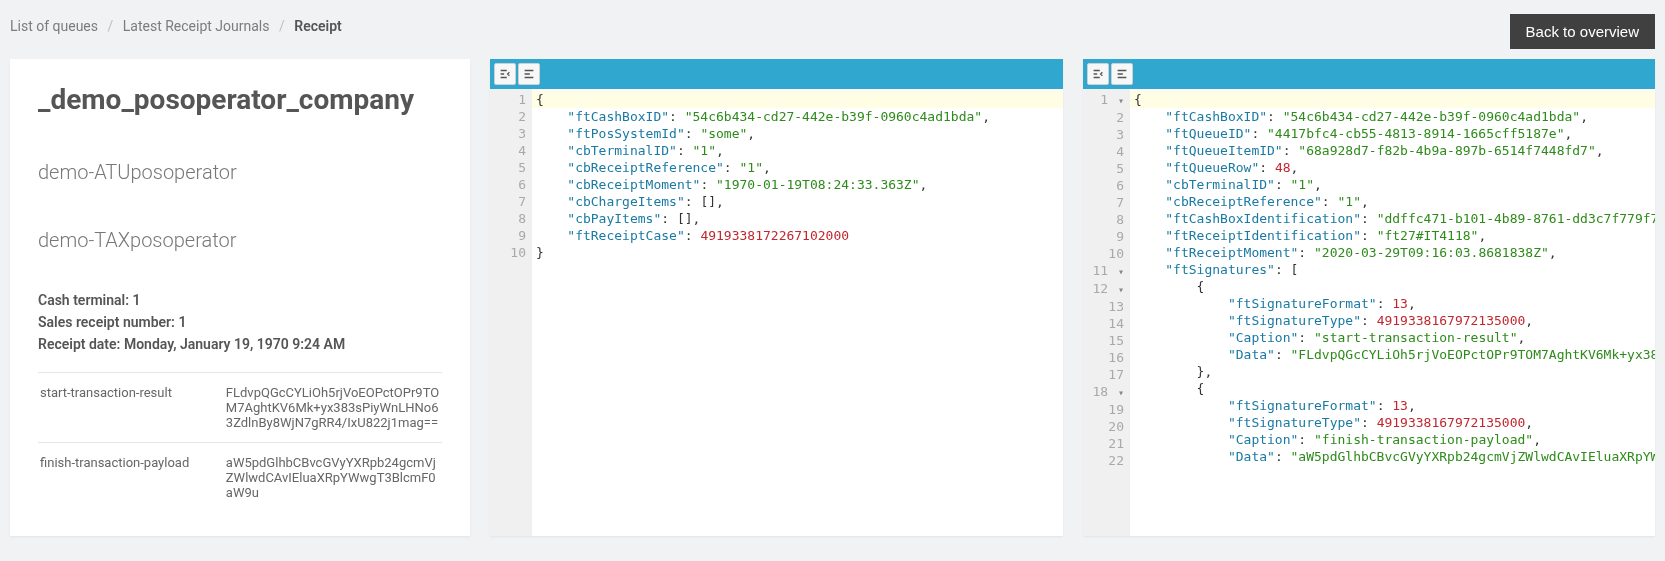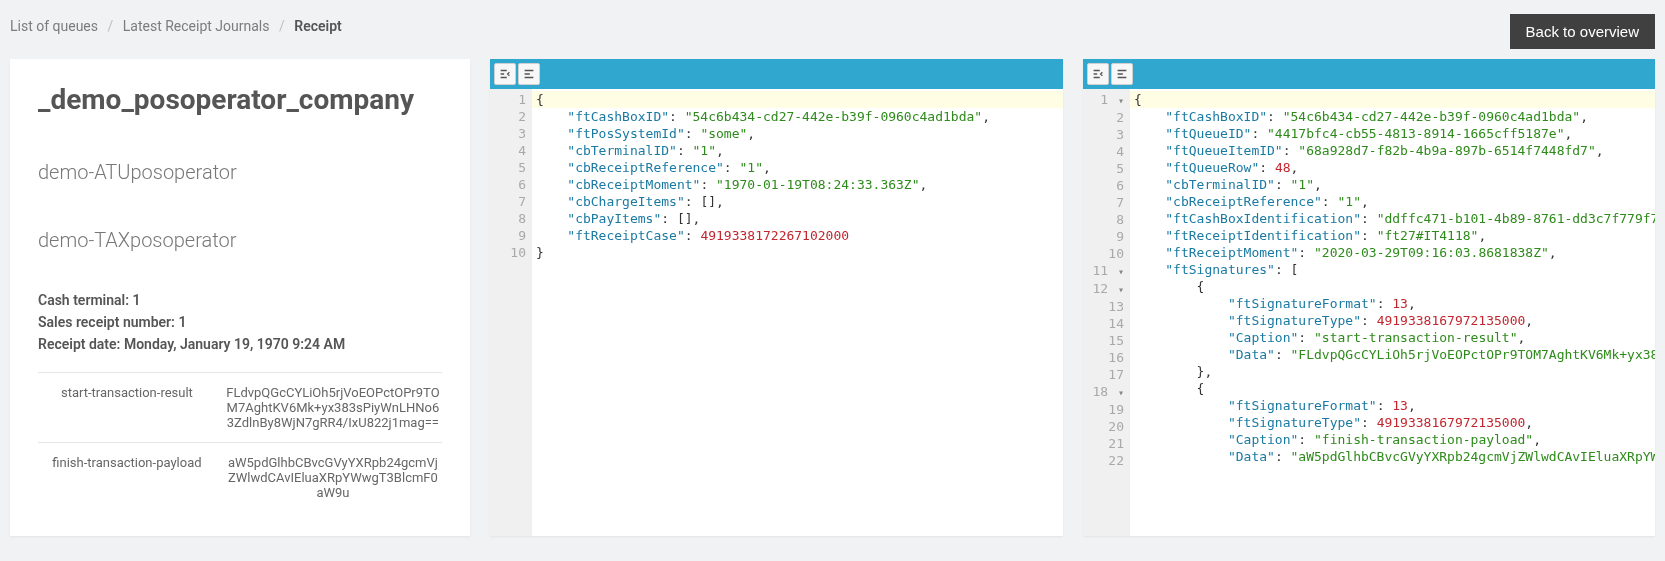--- a/index.html
+++ b/index.html
@@ -93,21 +93,20 @@
     border-collapse: collapse;
     margin-top: 18px;
   }
   .sig-table td {
     border-top: 1px solid #e5e5e5;
     padding: 12px 2px;
     vertical-align: top;
     font-size: 13px;
     color: #666;
     word-break: break-all;
-    text-align: center;
   }
   .sig-table td:first-child {
     width: 46%;
     padding-right: 10px;
   }
   .editor-col {
     flex: 1 1 0;
     min-width: 0;
     background: #fff;
     display: flex;

